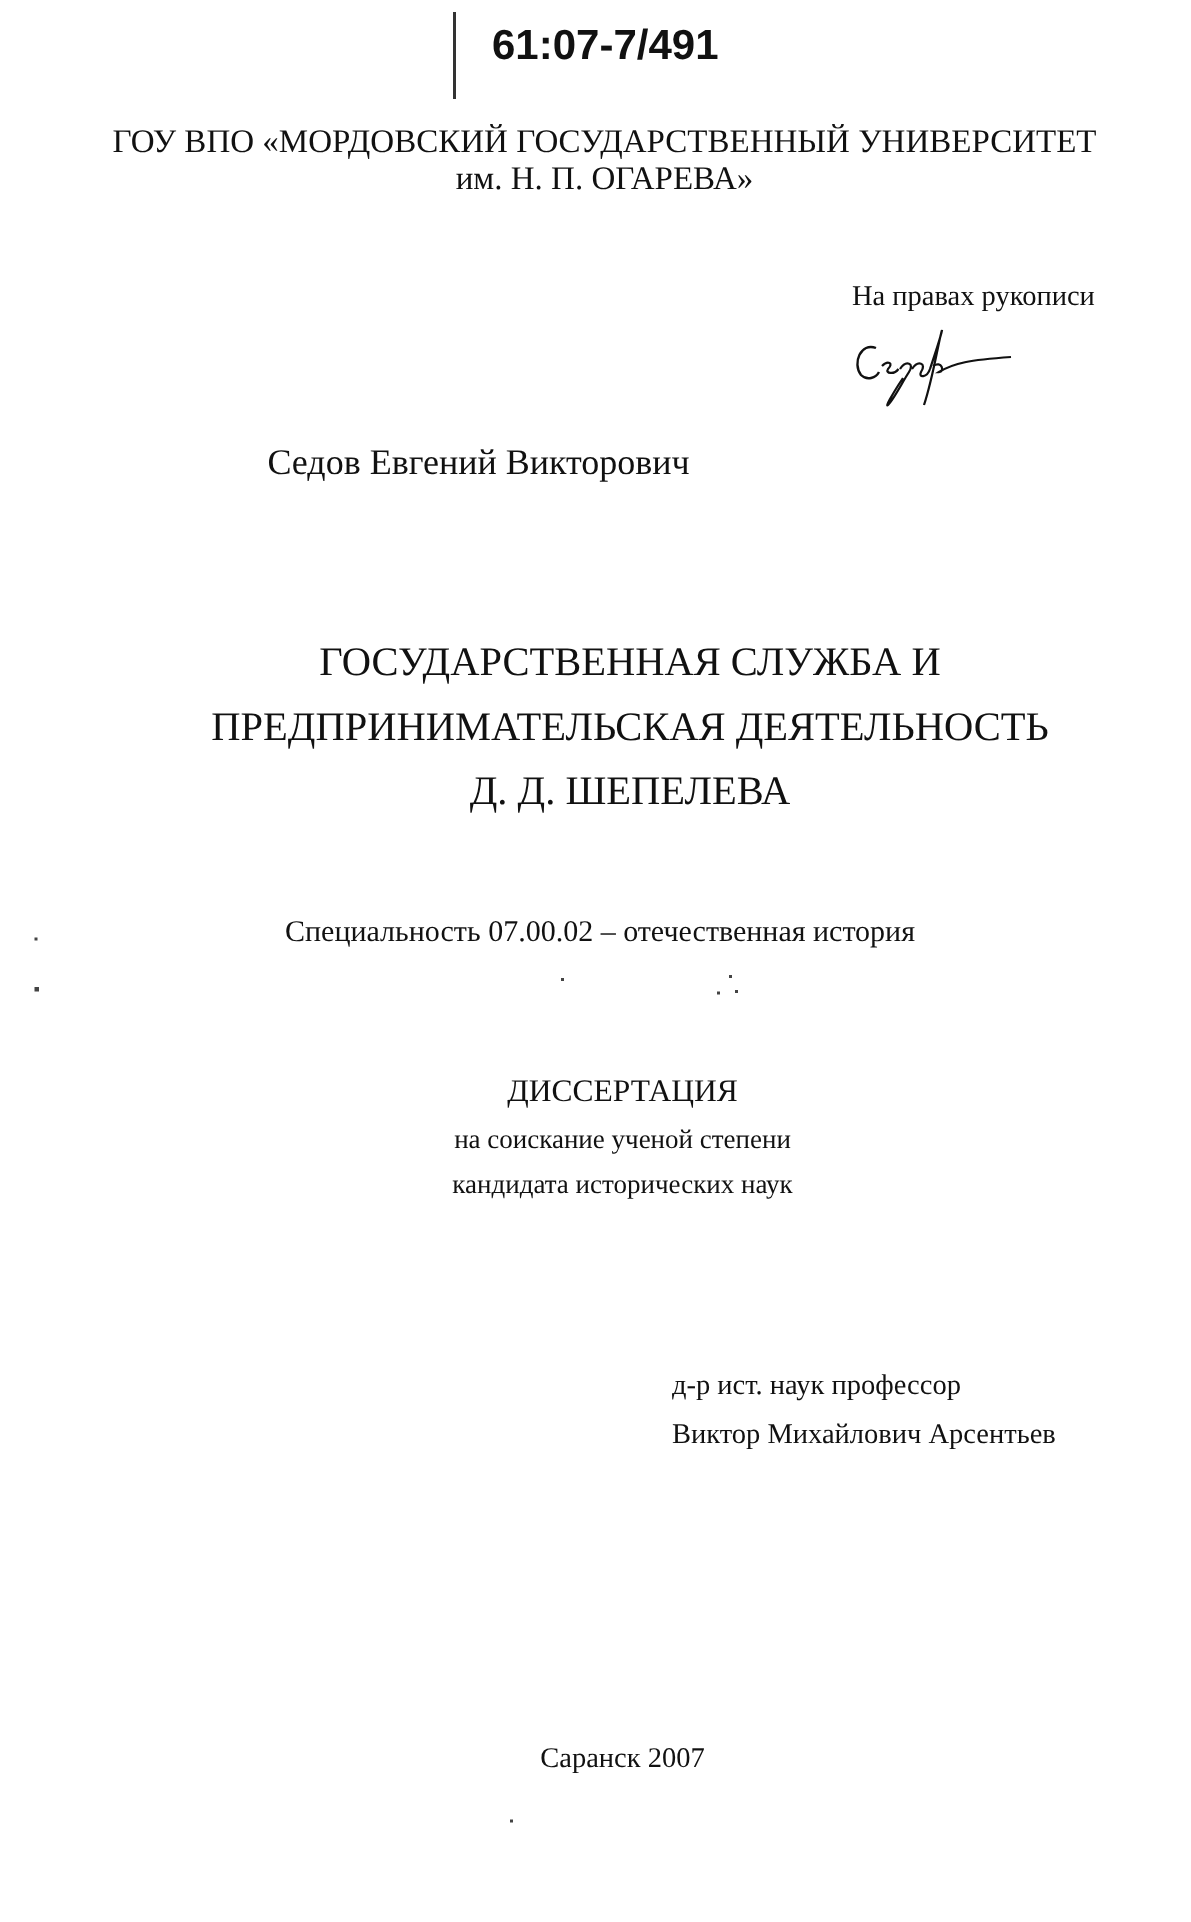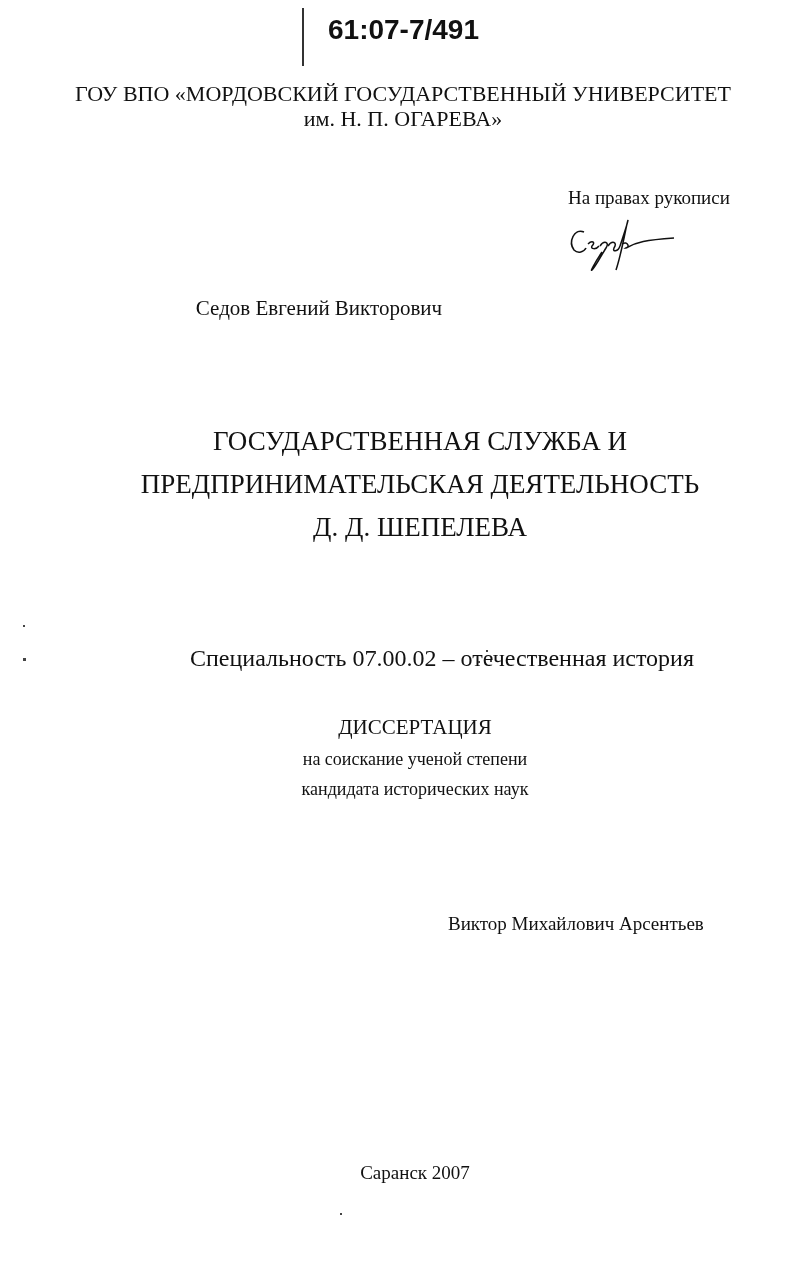--- a/index.html
+++ b/index.html
@@ -38,33 +38,32 @@
     }
     .rights {
       left: 568px; top: 187px;
       font-size: 19px;
     }
     .signature {
       left: 566px; top: 212px; width: 112px; height: 62px;
     }
     .author {
       top: 296px;
-      font-size: 21px;
+      font-size: 24px;
       left: 0; width: 638px;
     }
     .title {
       top: 420px;
       font-size: 27px;
       line-height: 43px;
       left: 0; width: 840px;
     }
     .specialty {
       left: 190px; top: 610px;
-      font-size: 24px;
-      margin-top: 35px;
+      font-size: 20px;
     }
     .degree-title {
       top: 715px;
       font-size: 21px;
       left: 0; width: 830px;
     }
     .degree-line {
       font-size: 18px;
       left: 0; width: 830px;
     }
@@ -111,20 +110,21 @@
   <div>Д. Д. ШЕПЕЛЕВА</div>
 </div>
 
 <div class="abs specialty">Специальность 07.00.02 – отечественная история</div>
 
 <div class="abs center degree-title">ДИССЕРТАЦИЯ</div>
 <div class="abs center degree-line" style="top:749px;">на соискание ученой степени</div>
 <div class="abs center degree-line" style="top:779px;">кандидата исторических наук</div>
 
 <div class="abs supervisor">
+  <div>д-р ист. наук профессор</div>
   <div>Виктор Михайлович Арсентьев</div>
 </div>
 
 <div class="abs city-year">Саранск 2007</div>
 
 <div class="abs speck" style="left:23px;top:625px;"></div>
 <div class="abs speck" style="left:23px;top:658px;width:3px;height:3px;"></div>
 <div class="abs speck" style="left:374px;top:652px;"></div>
 <div class="abs speck" style="left:486px;top:650px;"></div>
 <div class="abs speck" style="left:490px;top:660px;"></div>

